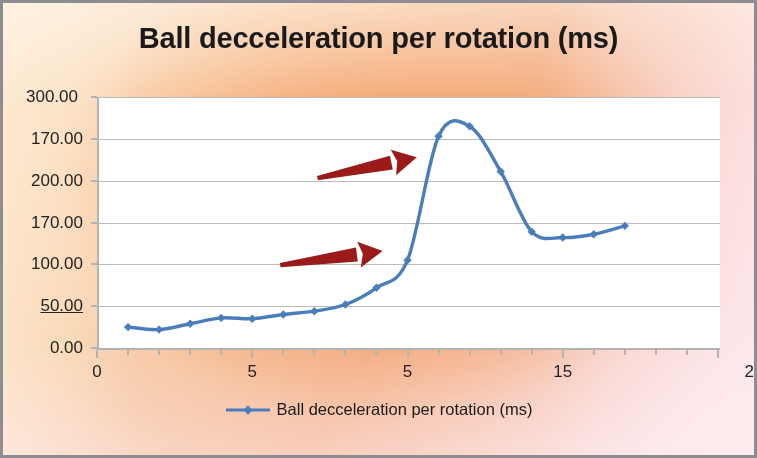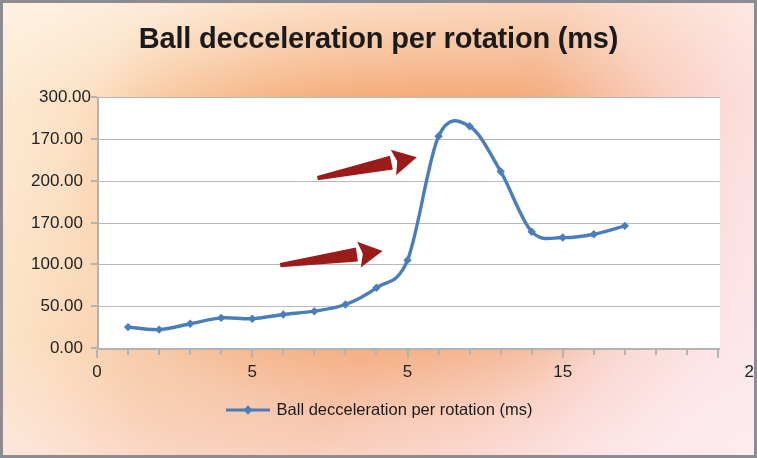--- a/index.html
+++ b/index.html
@@ -179,31 +179,31 @@
       <div class="gridline" style="top: 167.333px;"></div>
       <div class="gridline" style="top: 125.5px;"></div>
       <div class="gridline" style="top: 83.6667px;"></div>
       <div class="gridline" style="top: 41.8333px;"></div>
       <div class="gridline" style="top: 0px;"></div>
     </div>
 
   <div id="y-axis">
       <div class="ytick-label" style="top: 348px; left: 5px; right: auto; width: 78px; text-align: right;">0.00</div>
       <div class="ytick-mark" style="left: 91px; top: 347px;"></div>
-      <div class="ytick-label" style="top: 306.167px; left: 5px; right: auto; width: 78px;">50.00</div>
+      <div class="ytick-label" style="top: 306.167px; left: 5px; right: auto; width: 78px; text-decoration: underline;">50.00</div>
       <div class="ytick-mark" style="left: 91px; top: 305.167px;"></div>
       <div class="ytick-label" style="top: 264.333px; left: 5px; right: auto; width: 78px;">100.00</div>
       <div class="ytick-mark" style="left: 91px; top: 263.333px;"></div>
       <div class="ytick-label" style="top: 222.5px; left: 5px; right: auto; width: 78px;">170.00</div>
       <div class="ytick-mark" style="left: 91px; top: 221.5px;"></div>
       <div class="ytick-label" style="top: 180.667px; left: 5px; right: auto; width: 78px;">200.00</div>
       <div class="ytick-mark" style="left: 91px; top: 179.667px;"></div>
       <div class="ytick-label" style="top: 138.833px; left: 5px; right: auto; width: 78px;">170.00</div>
       <div class="ytick-mark" style="left: 91px; top: 137.833px;"></div>
-      <div class="ytick-label" style="top: 97px; left: 13px; right: auto; width: 78px;">300.00</div>
+      <div class="ytick-label" style="top: 97px; left: 0; right: auto; width: 78px;">300.00</div>
       <div class="ytick-mark" style="left: 91px; top: 96px;"></div>
     </div>
   <div id="x-axis">
       <div class="xtick-mark" style="left: 96px; top: 350px; height: 8px;"></div>
       <div class="xtick-mark" style="left: 127.05px; top: 350px; height: 5px;"></div>
       <div class="xtick-mark" style="left: 158.1px; top: 350px; height: 5px;"></div>
       <div class="xtick-mark" style="left: 189.15px; top: 350px; height: 5px;"></div>
       <div class="xtick-mark" style="left: 220.2px; top: 350px; height: 5px;"></div>
       <div class="xtick-mark" style="left: 251.25px; top: 350px; height: 8px;"></div>
       <div class="xtick-mark" style="left: 282.3px; top: 350px; height: 5px;"></div>

